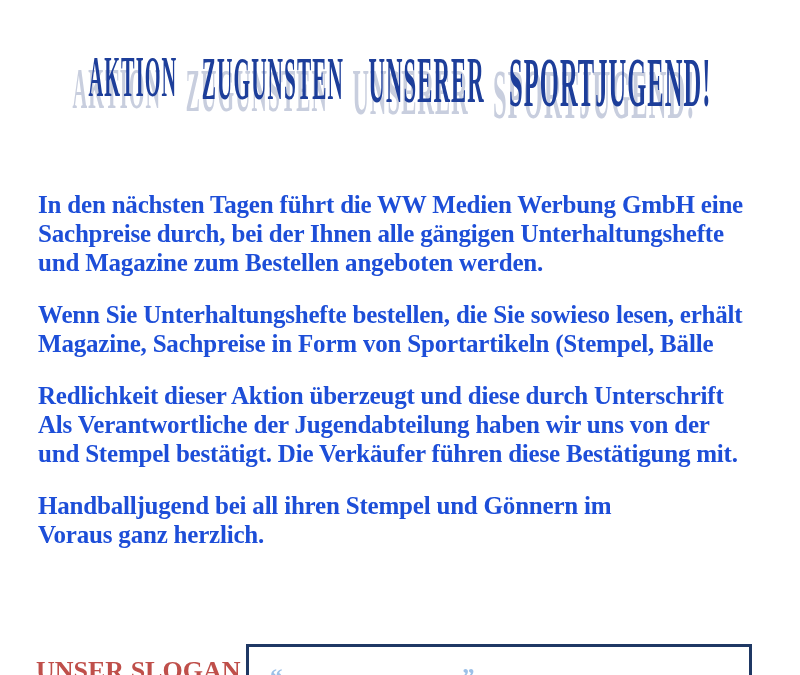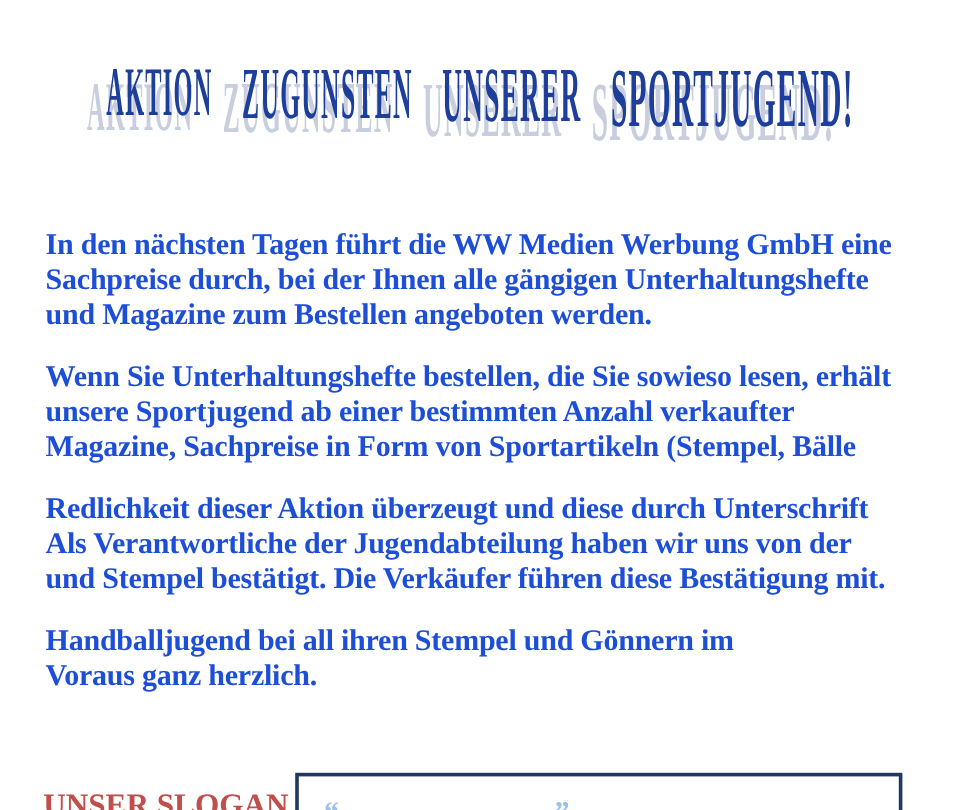--- a/index.html
+++ b/index.html
@@ -88,21 +88,20 @@
   </div>
 
   <div class="body-text">
     <p>
       <span class="ln" style="display:block">In den nächsten Tagen führt die WW Medien Werbung GmbH eine</span>
       <span class="ln" style="display:block">Sachpreise durch, bei der Ihnen alle gängigen Unterhaltungshefte</span>
       <span class="ln" style="display:block">und Magazine zum Bestellen angeboten werden.</span>
     </p>
     <p>
       <span class="ln" style="display:block">Wenn Sie Unterhaltungshefte bestellen, die Sie sowieso lesen, erhält</span>
-      <span class="ln" style="display:block">unsere Sportjugend ab einer bestimmten Anzahl verkaufter</span>
       <span class="ln" style="display:block">Magazine, Sachpreise in Form von Sportartikeln (Stempel, Bälle</span>
     </p>
     <p>
       <span class="ln" style="display:block">Redlichkeit dieser Aktion überzeugt und diese durch Unterschrift</span>
       <span class="ln" style="display:block">Als Verantwortliche der Jugendabteilung haben wir uns von der</span>
       <span class="ln" style="display:block">und Stempel bestätigt. Die Verkäufer führen diese Bestätigung mit.</span>
     </p>
     <p>
       <span class="ln" style="display:block">Handballjugend bei all ihren Stempel und Gönnern im</span>
       <span class="ln" style="display:block">Voraus ganz herzlich.</span>

